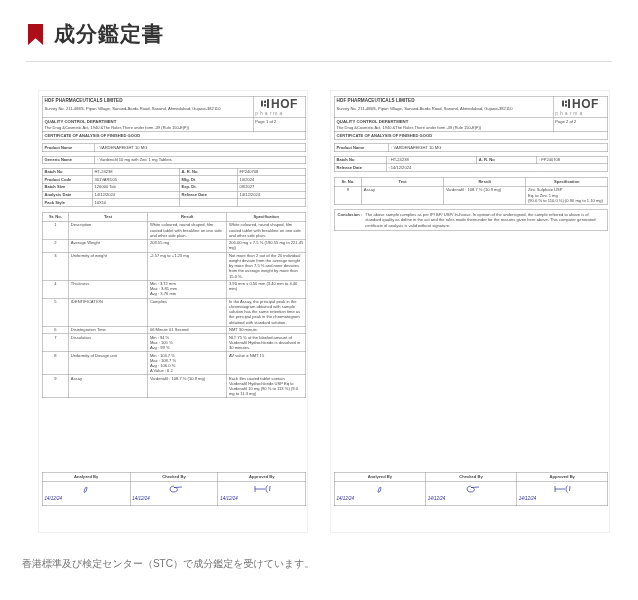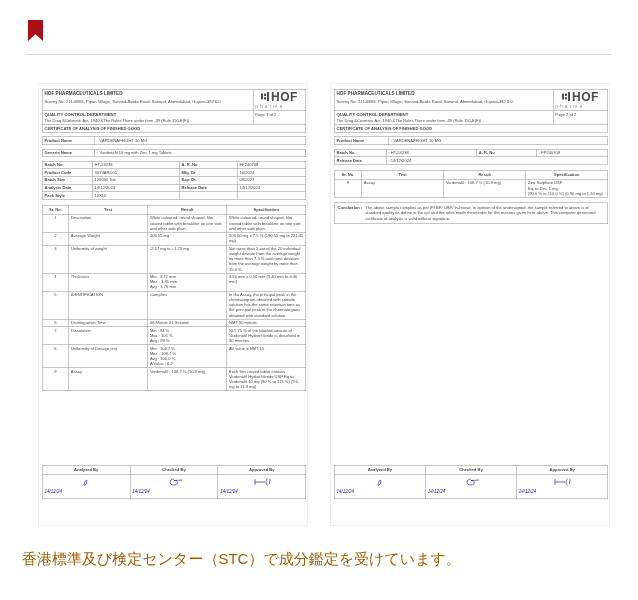--- a/index.html
+++ b/index.html
@@ -65,31 +65,32 @@
   .conclusion { border:1px solid #8f8f8f; padding:5px 6px; display:flex; gap:6px; margin-top:10px; font-size:8.2px; }
   .conclusion .clabel { font-weight:bold; white-space:nowrap; }
 
   .sign-table { margin-top:auto; margin-bottom:56px; }
   .sign-table th { text-align:center; font-weight:bold; padding:4px; }
   .sig-cell { text-align:center; height:48px; vertical-align:middle; }
   .sig-cell svg { display:block; margin:0 auto; }
   .sig-date { color:#2b2b9b; font-size:9px; font-style:italic; margin-top:1px; }
 
   
-  .page-footer { margin:24px 10px 0 22px; font-size:15px; color:#a16207; }
+  .page-footer { margin:24px 10px 0 22px; font-size:10px; color:#737373; }
 </style>
 </head>
 <body>
 
 <div class="page-header">
   <span class="bookmark-icon">
     <svg width="15" height="21" viewBox="0 0 15 21">
         <path d="M0 0 H15 V21 L7.5 14.2 L0 21 Z" fill="#ab0e17"></path>
       </svg>
   </span>
+  <h1 class="page-title">成分鑑定書</h1>
 </div>
 <hr class="rule">
 
 <div class="certs">
 
   <div class="cert-frame left">
     <div class="cert-inner w1">
       <table class="head-table">
         <colgroup>
             <col style="width:80%">

